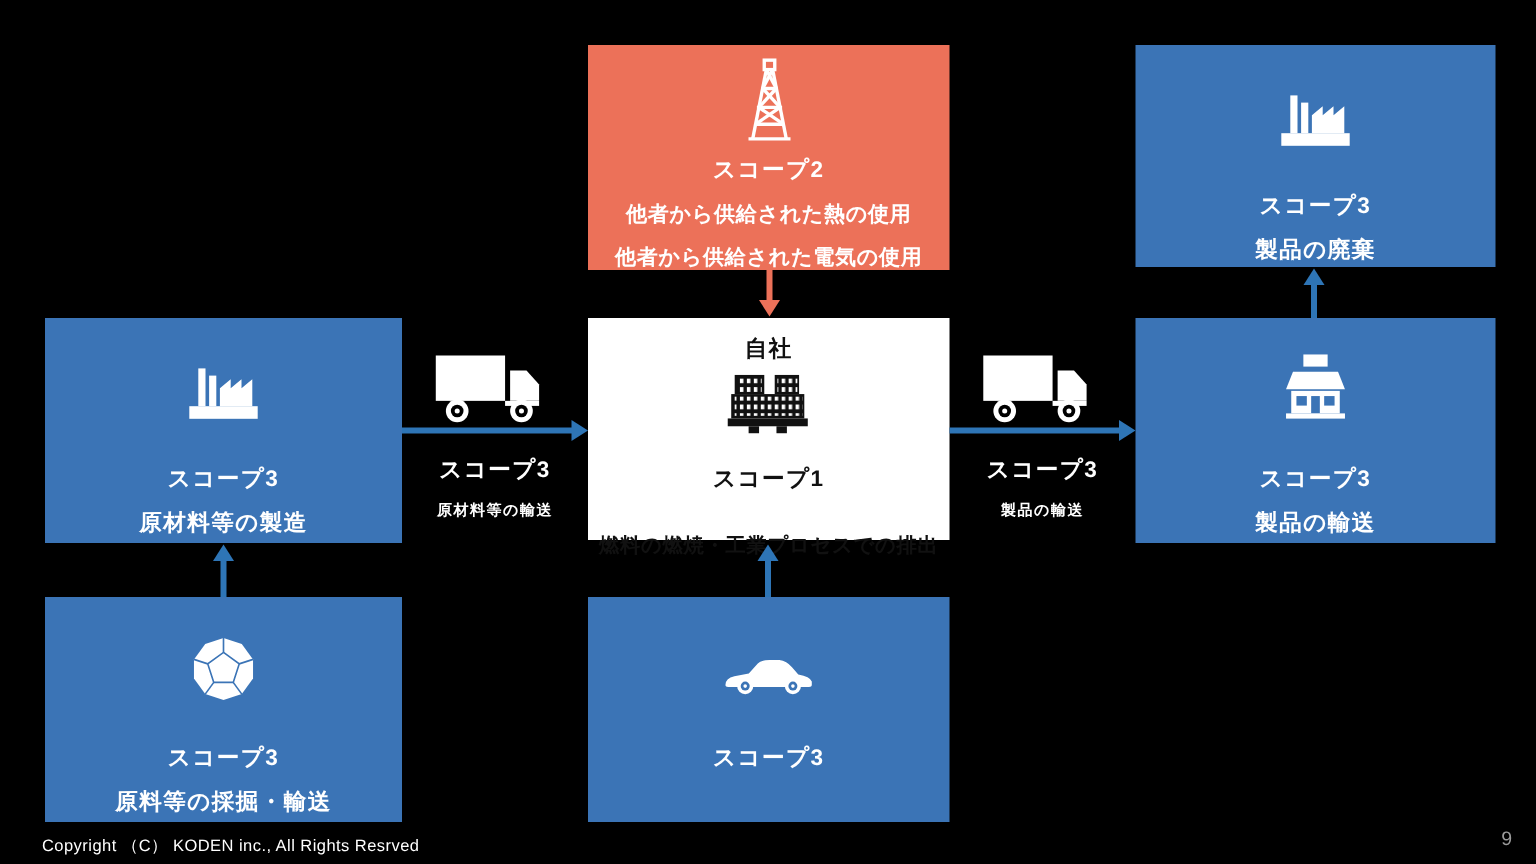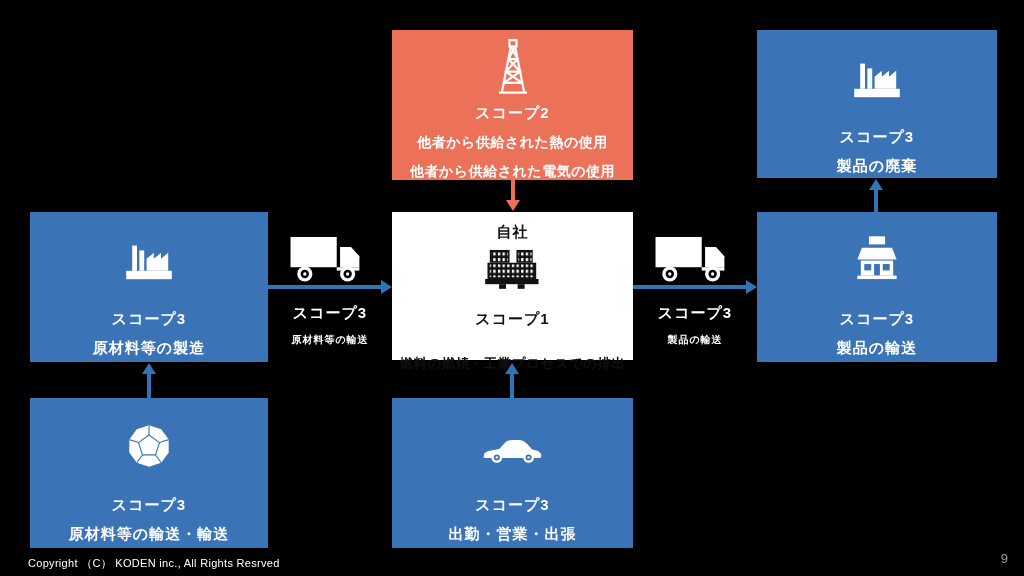--- a/index.html
+++ b/index.html
@@ -169,37 +169,36 @@
           <polygon points="50,26 72.8,42.6 64.1,69.4 35.9,69.4 27.2,42.6"></polygon>
           <path d="M50,26 L50,5"></path>
             <path d="M72.8,42.6 L92.8,36.1"></path>
             <path d="M64.1,69.4 L76.5,86.4"></path>
           <path d="M35.9,69.4 L23.5,86.4"></path>
             <path d="M27.2,42.6 L7.2,36.1"></path>
         </g>
       </svg>
     </div>
     <div class="t1">スコープ3</div>
-    <div class="t2">原材料等の輸送・輸送</div>
+    <div class="t2">原料等の採掘・輸送</div>
   </div>
 
   <div class="box b-commute">
     <div class="icon">
       <svg width="66" height="42" viewBox="0 0 110 60" fill="#ffffff">
         <path d="M6,48 Q6,40 16,38 L32,35 L42,24 Q45,20 55,20 L66,20 Q74,21 80,28 L87,36 Q100,38 102,44 L102,48 Q102,50 99,50 L9,50 Q6,50 6,48 Z"></path>
         <circle cx="28" cy="49" r="9"></circle>
           <circle cx="28" cy="49" r="5" fill="#3B74B6"></circle>
           <circle cx="28" cy="49" r="2"></circle>
         <circle cx="81" cy="49" r="9"></circle>
           <circle cx="81" cy="49" r="5" fill="#3B74B6"></circle>
           <circle cx="81" cy="49" r="2"></circle>
       </svg>
     </div>
     <div class="t1">スコープ3</div>
-    <div class="t2">出勤・営業・出張</div>
   </div>
 
   <div class="transport tr-left">
     <div class="icon">
       <svg width="84" height="56" viewBox="0 0 100 66" fill="#ffffff">
         <rect x="3" y="8" width="55" height="36"></rect>
         <path d="M62,20 H75 L85,31 V44 H62 Z"></path>
         <rect x="58" y="44" width="27" height="4"></rect>
         <circle cx="20" cy="52" r="9"></circle>
           <circle cx="20" cy="52" r="5" fill="#000000"></circle>

